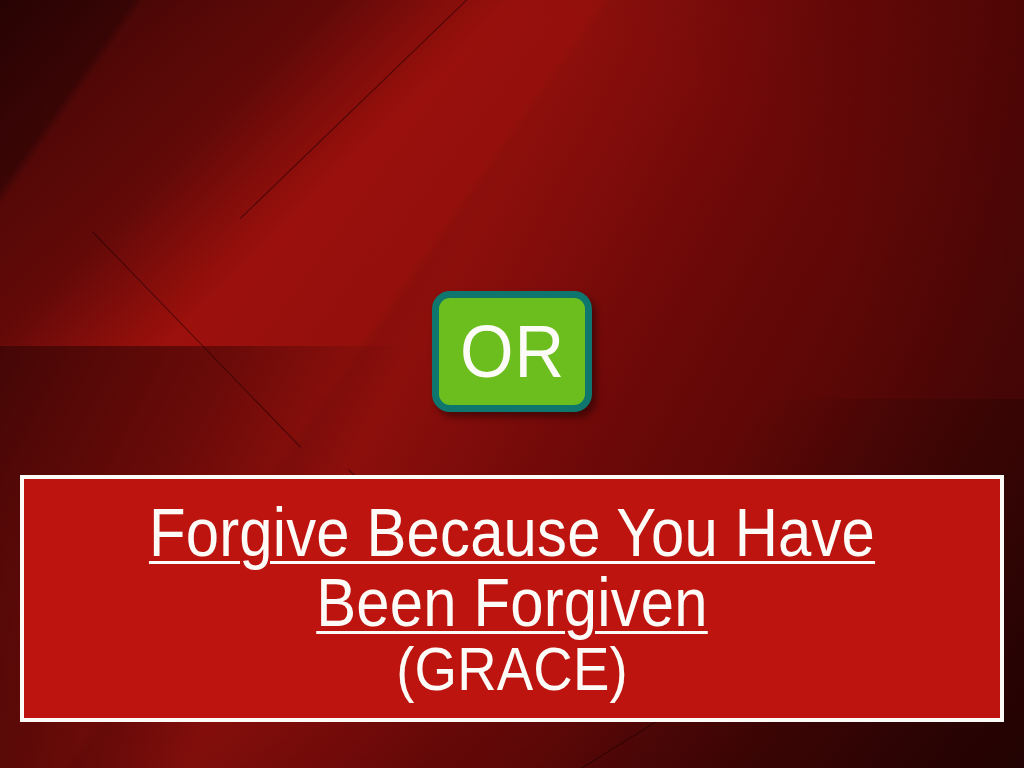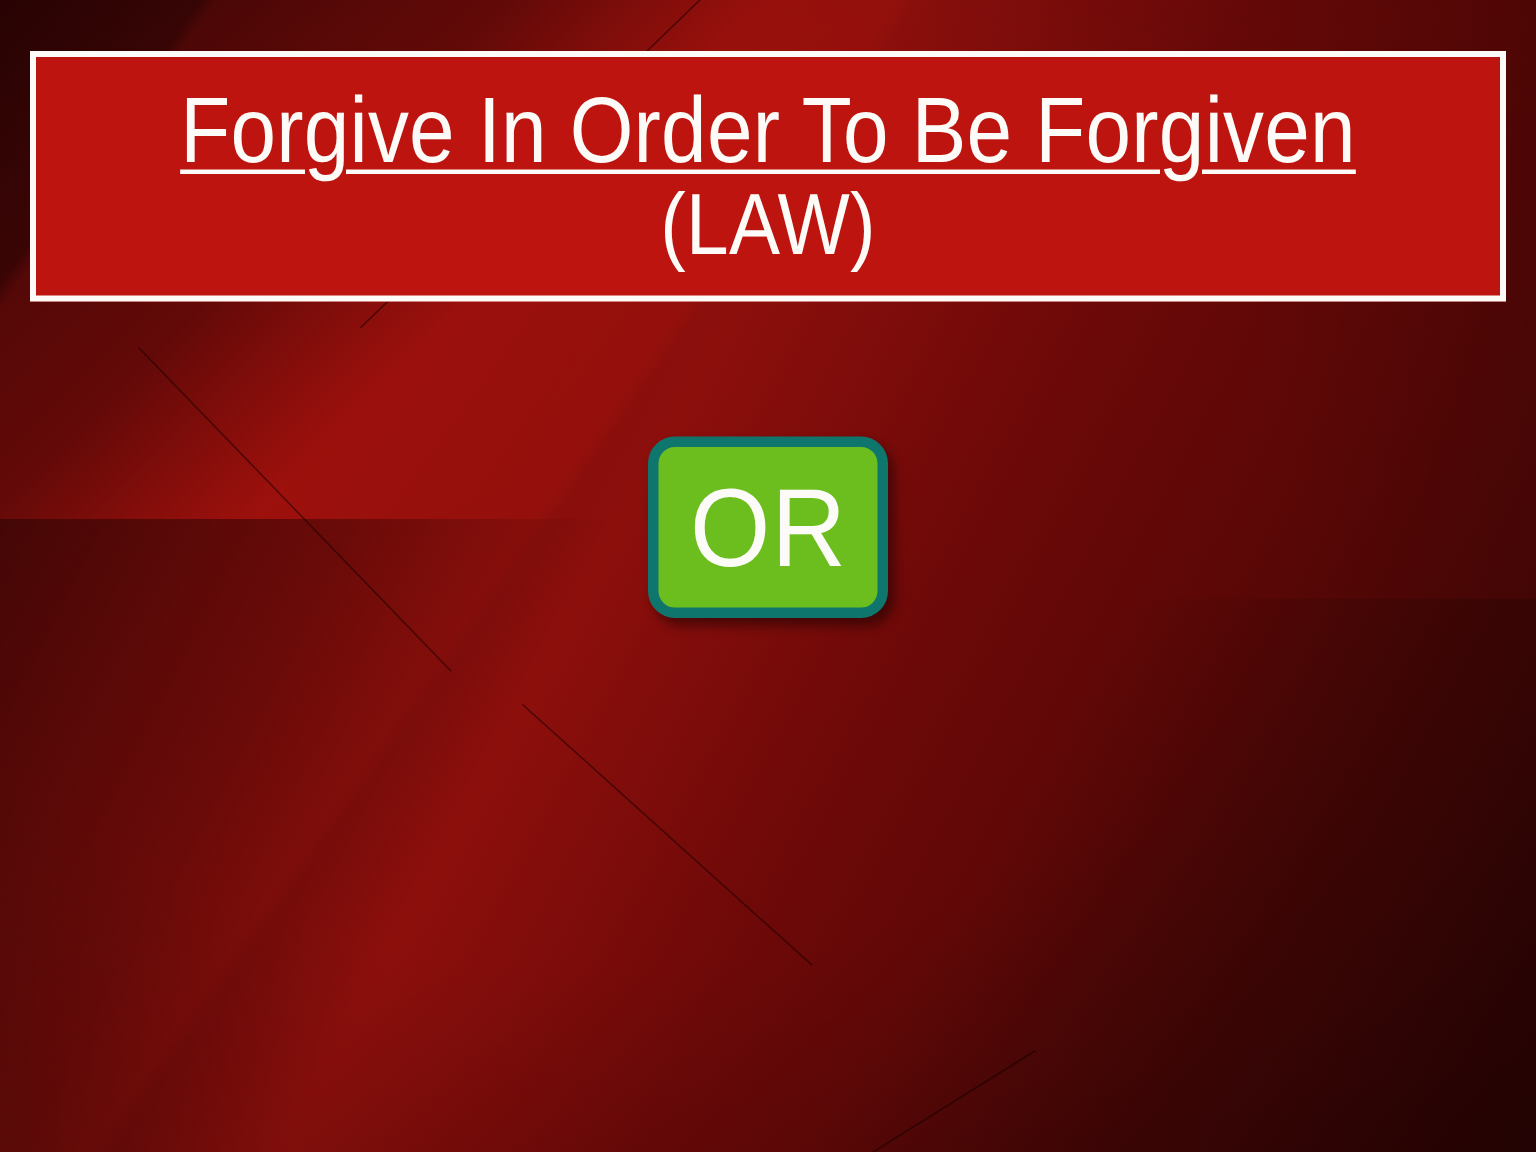--- a/index.html
+++ b/index.html
@@ -214,25 +214,25 @@
   </div>
   <div class="facet-darktl"></div>
   <div class="facet-darkbl"></div>
   <div class="facet-darkbr"></div>
   <div class="crease crease-a"></div>
   <div class="crease crease-b"></div>
   <div class="crease crease-c"></div>
   <div class="crease crease-d"></div>
   <div class="vignette"></div>
 
-  <div class="textbox" id="box-law">
-    <span class="line underline" id="law-main">Forgive In Order To Be Forgiven</span>
-    <span class="line" id="law-sub">(LAW)</span>
-  </div>
 
   <div id="or-badge">
     <span class="or-text">OR</span>
   </div>
 
+  <div class="textbox" id="box-grace">
+    <span class="line wrap underline" id="grace-main">Forgive Because You Have Been Forgiven</span>
+    <span class="line" id="grace-sub">(GRACE)</span>
+  </div>
 
   <div id="slide-number">2</div>
 
 </div>
 
 </body></html>

